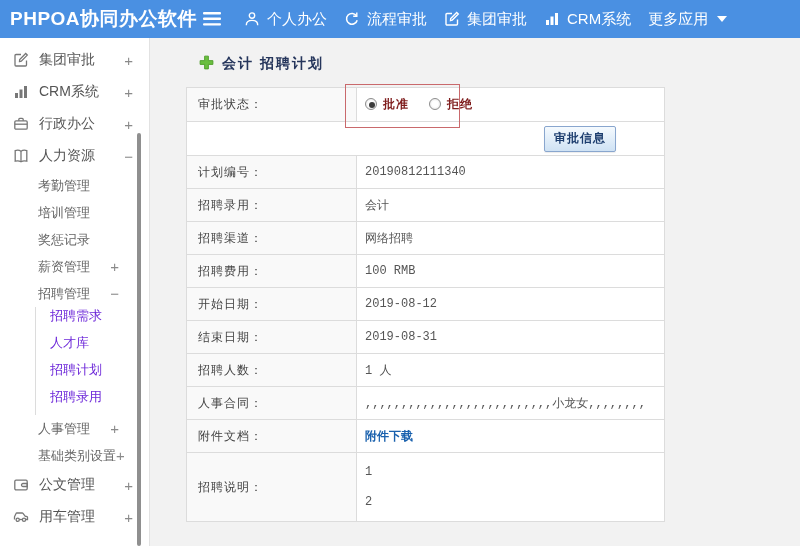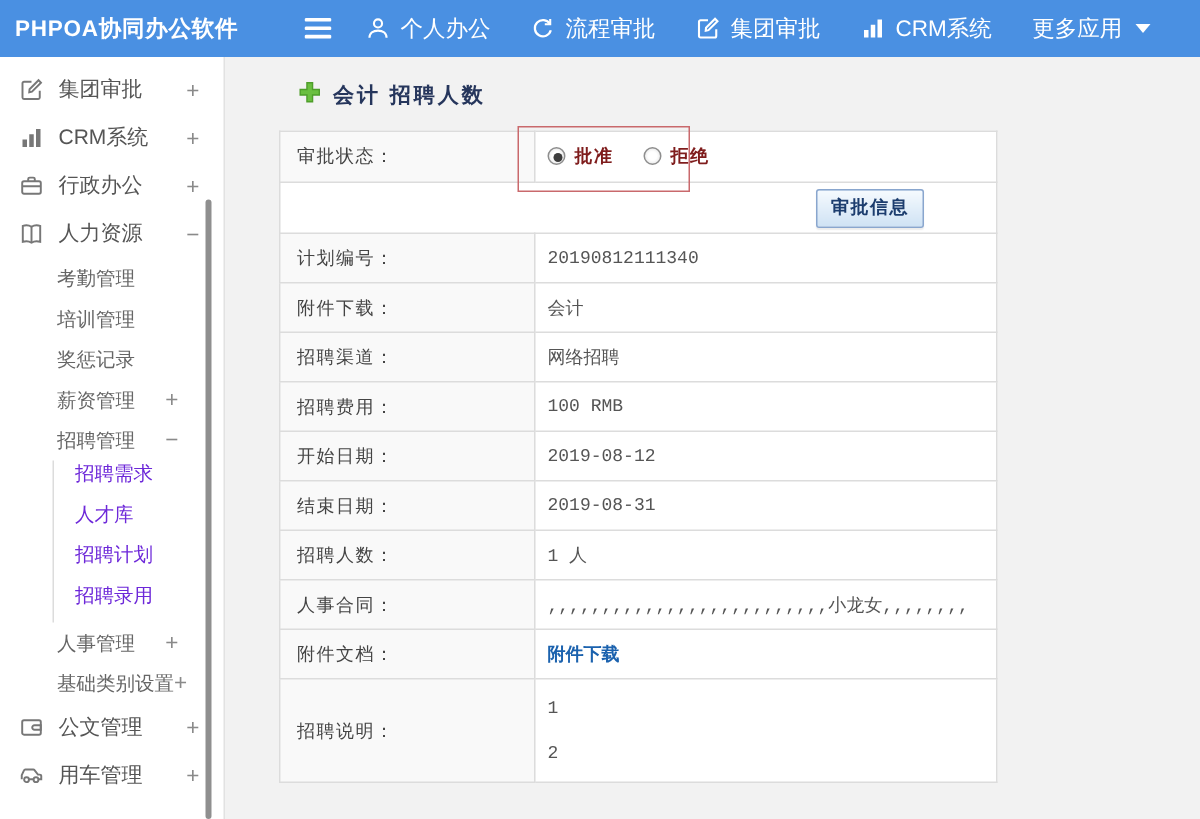--- a/index.html
+++ b/index.html
@@ -1,23 +1,23 @@
 <!DOCTYPE html>
 <html><head>
 <meta charset="utf-8">
 <style>
   * { margin:0; padding:0; box-sizing:border-box; }
   html,body { width:800px; height:546px; overflow:hidden;
     font-family:"Liberation Sans","DejaVu Sans",sans-serif; background:#f2f2f2; }
 
   
   .topbar { height:38px; background:#4a90e2; display:flex; align-items:center; color:#fff; }
-  .logo { width:150px; padding-left:10px; font-size:15px; font-weight:bold; letter-spacing:.5px; white-space:nowrap; }
+  .logo { width:150px; padding-left:10px; font-size:19px; font-weight:bold; letter-spacing:.5px; white-space:nowrap; }
   .hamburger { width:40px; margin-left:42px; cursor:pointer; display:flex; align-items:center; justify-content:center; }
-  .topnav { display:flex; align-items:center; gap:27px; margin-left:12px; }
+  .topnav { display:flex; align-items:center; gap:17px; margin-left:12px; }
   .nav-item { display:flex; align-items:center; gap:7px; font-size:15px; cursor:pointer; white-space:nowrap; }
   .nav-item svg { display:block; }
   .caret { width:0; height:0; border-left:5px solid transparent; border-right:5px solid transparent; border-top:6px solid #fff; margin-left:2px; }
 
   
   .sidebar { position:absolute; left:0; top:38px; bottom:0; width:150px; background:#fff;
     border-right:1px solid #e2e2e2; padding-top:6px; overflow:hidden; }
   .m1 { height:32px; display:flex; align-items:center; padding:0 16px 0 13px; font-size:14px; color:#555; cursor:pointer; }
   .m1 .micon { width:17px; height:17px; margin-right:9px; flex:none; display:flex; align-items:center; }
   .mlabel { flex:1; white-space:nowrap; }
@@ -233,42 +233,42 @@
 </aside>
 
 <main class="content">
 
   <div class="page-title-row">
     <span>
       <svg width="15" height="15" viewBox="0 0 16 16">
           <path d="M6 1.2h4v4.8h4.8v4H10v4.8H6V10H1.2V6H6z" fill="#6abf3f" stroke="#4e9e2a" stroke-width="1"></path>
         </svg>
     </span>
-    <h1 class="page-title">会计 招聘人数</h1>
+    <h1 class="page-title">会计 招聘计划</h1>
   </div>
 
   <table class="form">
     <tbody>
         <tr class="r34">
       <td class="lbl">审批状态：</td>
       <td class="val">
         <span class="radio checked"></span><span class="rlabel">批准</span><span class="radio"></span><span class="rlabel">拒绝</span>
       </td>
     </tr>
     <tr>
       <td class="btnrow" colspan="2">
         <button class="approve-btn">审批信息</button>
       </td>
     </tr>
     <tr class="r33">
       <td class="lbl">计划编号：</td>
       <td class="val">20190812111340</td>
     </tr>
     <tr class="r33">
-      <td class="lbl">附件下载：</td>
+      <td class="lbl">招聘录用：</td>
       <td class="val">会计</td>
     </tr>
     <tr class="r33">
       <td class="lbl">招聘渠道：</td>
       <td class="val">网络招聘</td>
     </tr>
     <tr class="r33">
       <td class="lbl">招聘费用：</td>
       <td class="val">100 RMB</td>
     </tr>

